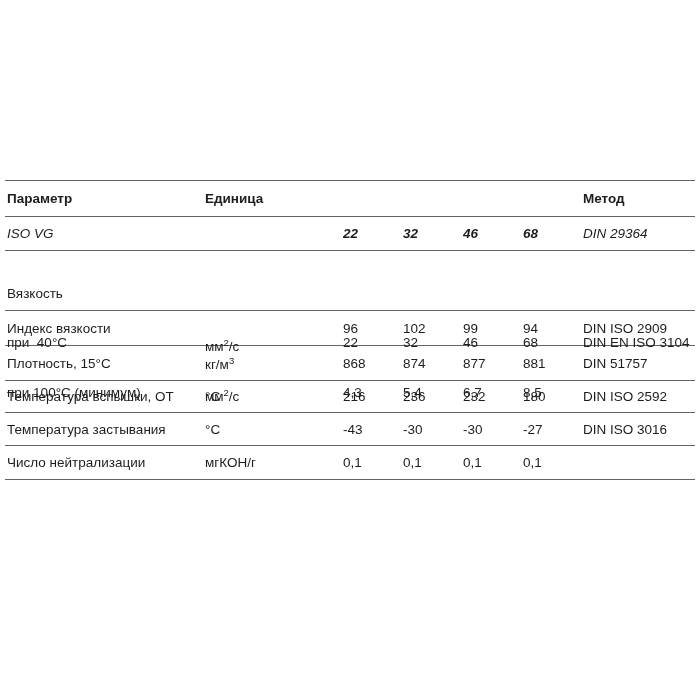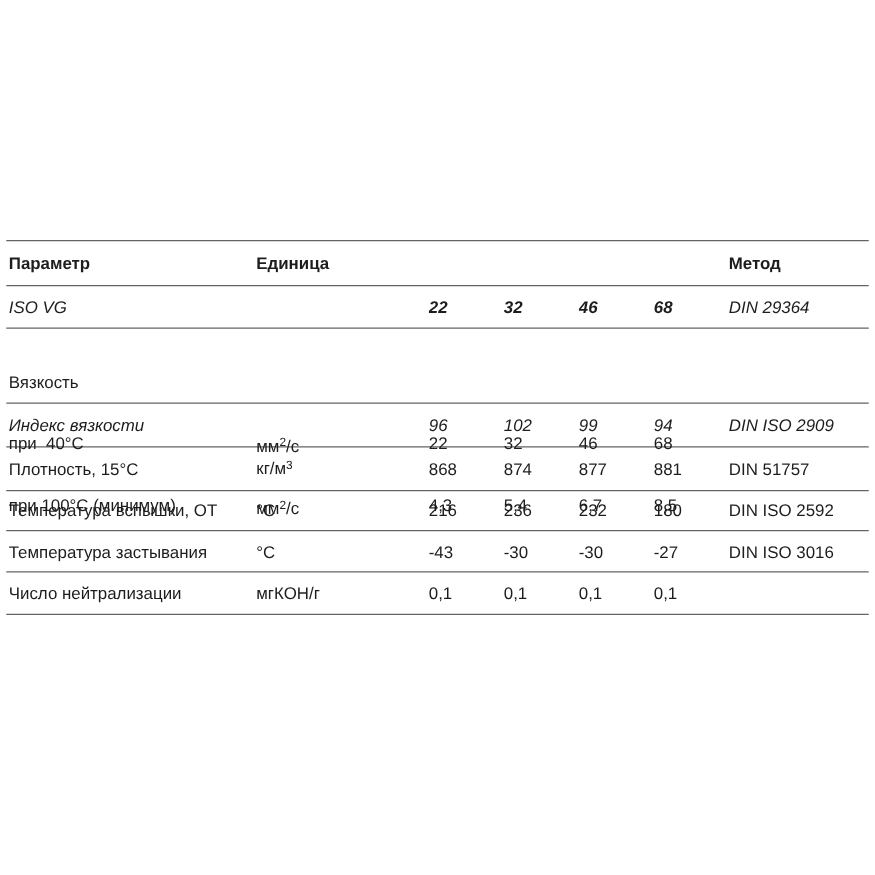--- a/index.html
+++ b/index.html
@@ -6,36 +6,36 @@
   html, body {
     width: 700px; height: 700px;
     background: #ffffff;
     font-family: "Liberation Sans", sans-serif;
     color: #1d1d1d;
     position: relative;
     overflow: hidden;
   }
   .spec-table {
     position: absolute;
-    left: 5px; top: 192px;
+    left: 5px; top: 180px;
     width: 690px;
     border-top: 1.5px solid #646464;
     border-bottom: 1.5px solid #646464;
     font-size: 13.5px;
   }
   .row {
     display: grid;
     grid-template-columns: 200px 138px 60px 60px 60px 60px auto;
     align-items: center;
   }
   .row + .row { border-top: 1.5px solid #646464; }
   .h-header { height: 35px; }
   .h-iso    { height: 34px; font-style: italic; }
   .h-visc   { height: 60px; align-items: start; }
-  .h-index  { height: 35px; font-style: italic; }
+  .h-index  { height: 35px; }
   .h-dens   { height: 35px; }
   .h-flash  { height: 32px; }
   .h-pour   { height: 33px; }
   .h-neut   { height: 34px; }
   .cell { white-space: pre; overflow: hidden; }
   .c-param { padding-left: 2px; }
   .bold { font-weight: bold; }
   .sup { font-size: 9.5px; vertical-align: 4.5px; }
   .h-visc .cell { padding-top: 3px; }
   .ln { line-height: 19.3px; height: 19.3px; white-space: pre; }
@@ -89,20 +89,25 @@
     <div class="cell c-val">
       <div class="ln"></div>
       <div class="ln">46</div>
       <div class="ln">6,7</div>
     </div>
     <div class="cell c-val">
       <div class="ln"></div>
       <div class="ln">68</div>
       <div class="ln">8,5</div>
     </div>
+    <div class="cell c-method">
+      <div class="ln"></div>
+      <div class="ln">DIN EN ISO 3104</div>
+      <div class="ln"></div>
+    </div>
   </div>
 
   <div class="row h-index">
     <div class="cell c-param">Индекс вязкости</div>
     <div class="cell c-unit"></div>
     <div class="cell c-val">96</div>
     <div class="cell c-val">102</div>
     <div class="cell c-val">99</div>
     <div class="cell c-val">94</div>
     <div class="cell c-method">DIN ISO 2909</div>

